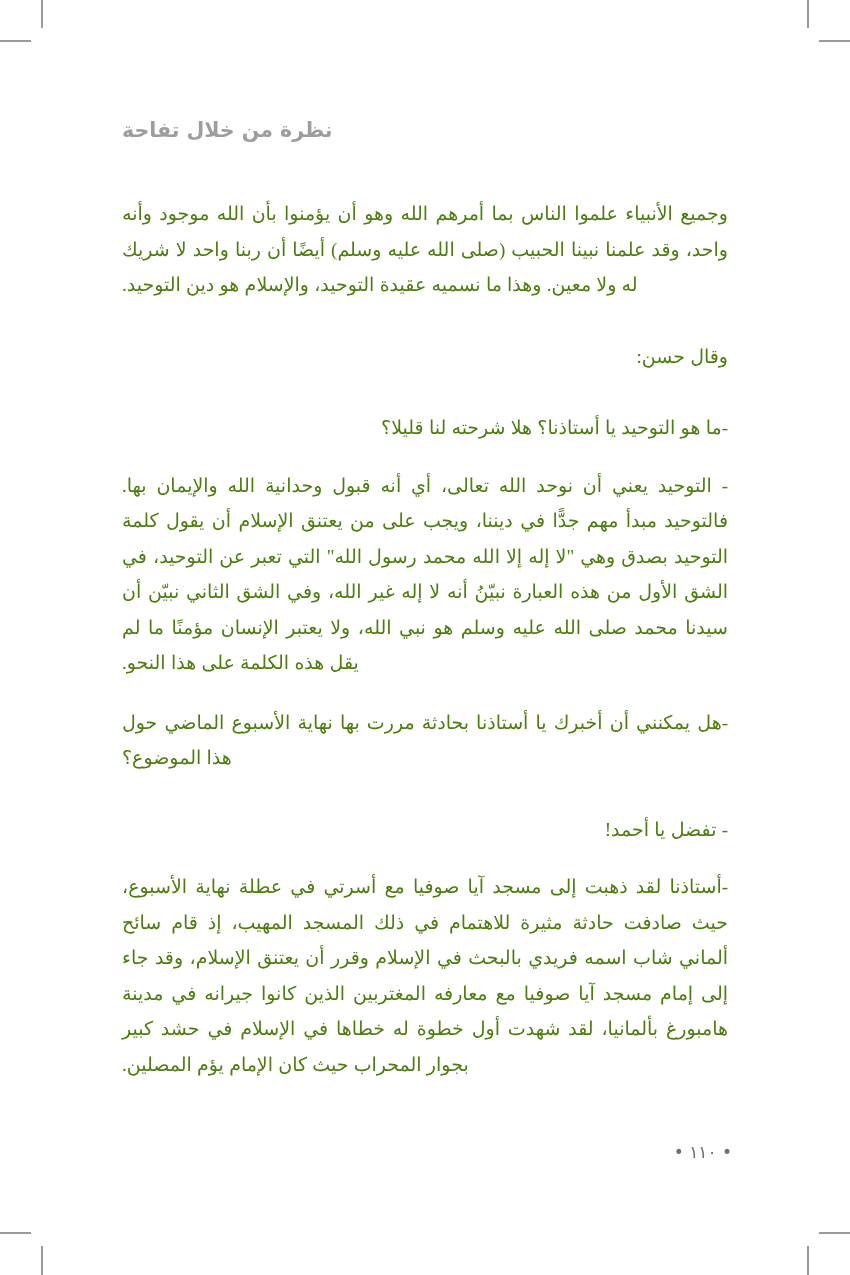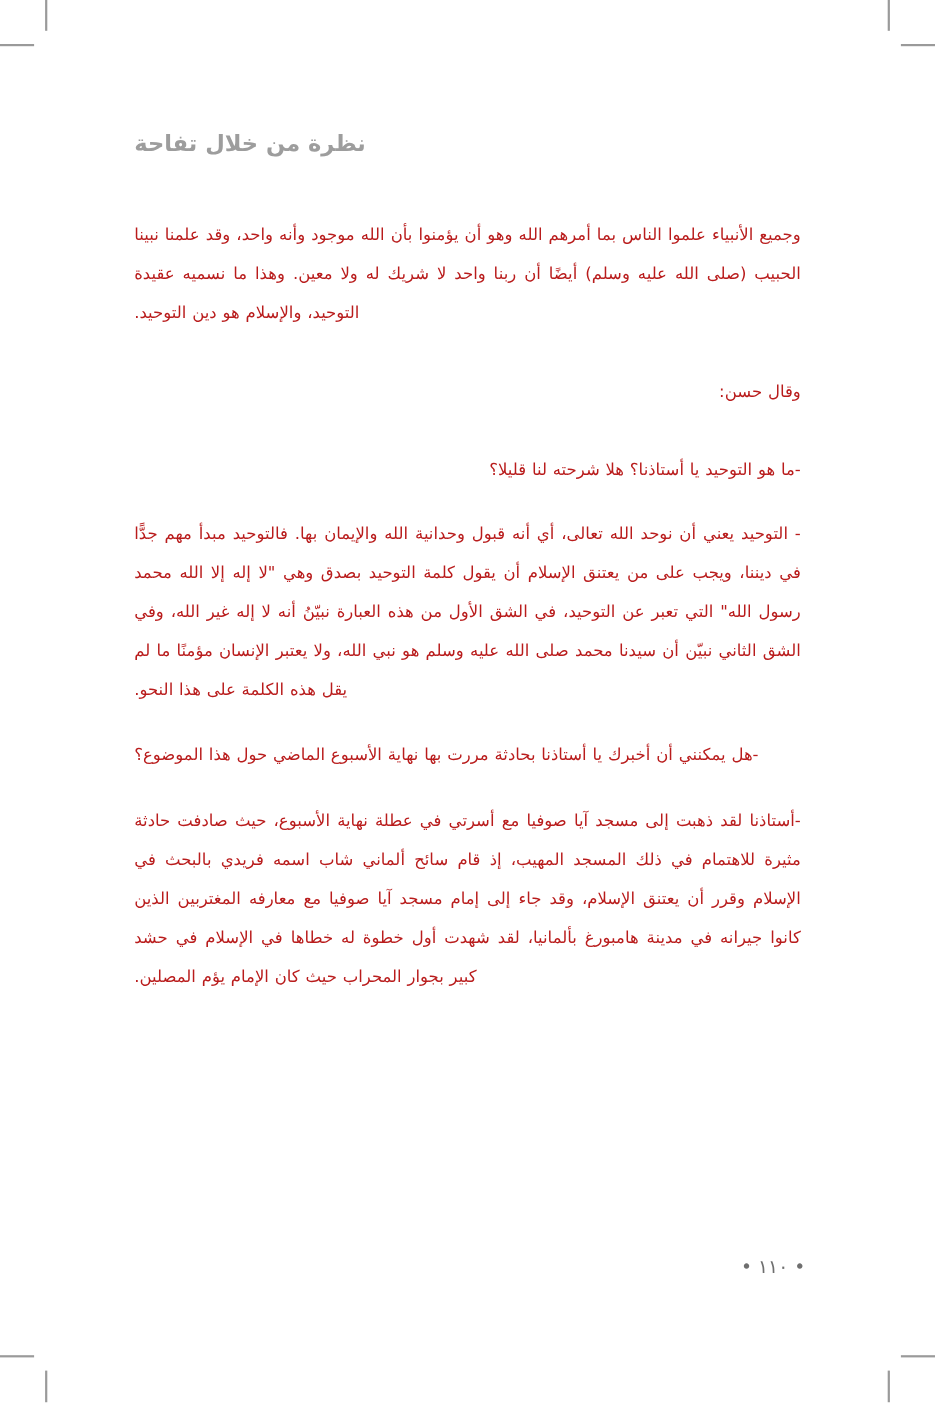--- a/index.html
+++ b/index.html
@@ -58,27 +58,28 @@
 
   .body-text {
     position: absolute;
     top: 196px;
     left: 0;
     width: 100%;
   }
 
   .para {
     margin: 0 0 24px 0;
-    font-size: 15px;
+    font-size: 19px;
     line-height: 35.5px;
     text-align: justify;
     text-align-last: left;
     text-justify: inter-word;
-    color: #b91c1c;
+    color: #4d7c0f;
     word-spacing: 0.5px;
+    font-family: Liberation Serif, serif;
   }
 
   
   .para.tight { margin-bottom: 22px; }
 
   
   .line-right {
     text-align-last: right;
     margin-top: 36px;
   }
@@ -117,20 +118,21 @@
 
     <p class="para line-right tight">وقال حسن:</p>
 
     <p class="para line-right tight">-ما هو التوحيد يا أستاذنا؟ هلا شرحته لنا قليلا؟</p>
 
     <p class="para">- التوحيد يعني أن نوحد الله تعالى، أي أنه قبول وحدانية الله والإيمان بها. فالتوحيد مبدأ مهم جدًّا في ديننا، ويجب على من يعتنق الإسلام أن يقول كلمة التوحيد بصدق وهي "لا إله إلا الله محمد رسول الله" التي تعبر عن التوحيد، في الشق الأول من هذه العبارة نبيّنُ أنه لا إله غير الله، وفي الشق الثاني نبيّن أن سيدنا محمد صلى الله عليه وسلم هو نبي الله، ولا يعتبر الإنسان مؤمنًا ما لم يقل هذه الكلمة على هذا النحو.</p>
 
 
     <p class="para">-هل يمكنني أن أخبرك يا أستاذنا بحادثة مررت بها نهاية الأسبوع الماضي حول هذا الموضوع؟</p>
 
+    <p class="para line-right tight">- تفضل يا أحمد!</p>
 
     <p class="para">-أستاذنا لقد ذهبت إلى مسجد آيا صوفيا مع أسرتي في عطلة نهاية الأسبوع، حيث صادفت حادثة مثيرة للاهتمام في ذلك المسجد المهيب، إذ قام سائح ألماني شاب اسمه فريدي بالبحث في الإسلام وقرر أن يعتنق الإسلام، وقد جاء إلى إمام مسجد آيا صوفيا مع معارفه المغتربين الذين كانوا جيرانه في مدينة هامبورغ بألمانيا، لقد شهدت أول خطوة له خطاها في الإسلام في حشد كبير بجوار المحراب حيث كان الإمام يؤم المصلين.</p>
 
   </div>
 
   <div class="folio">
     <span class="dot">•</span>
     <span>١١٠</span>
     <span class="dot">•</span>
   </div>

